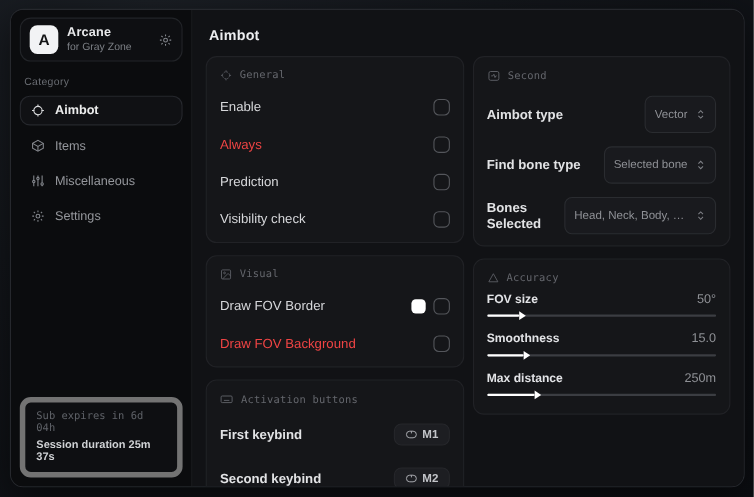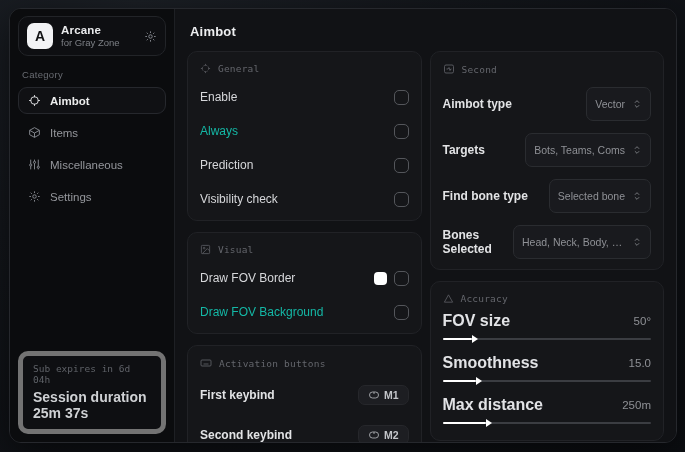--- a/index.html
+++ b/index.html
@@ -30,49 +30,49 @@
   .category { font-size:9.5px; color:#696c72; margin:13px 4px 7px; letter-spacing:.3px;}
   .nav { display:flex; flex-direction:column; gap:5px; }
   .nav-item { display:flex; align-items:center; gap:9px; padding:6px 9px; border-radius:9px;
     color:#95979c; font-size:11.5px; border:1px solid transparent; cursor:default;}
   .nav-item .icon { color:#85888e; }
   .nav-item.active { color:#eceded; font-weight:600; background:#101114; border-color:#26282d;}
   .nav-item.active .icon { color:#d9dadc; }
   .footer-card { margin-top:auto; border:5px solid #737373; background:#0e0f12;
     border-radius:10px; padding:7px 10px 8px; }
   .fc1 { font-family:"DejaVu Sans Mono", monospace; font-size:9.5px; color:#5f6268; margin-bottom:4px;}
-  .fc2 { font-size:14px; color:#cfd1d4; font-weight:700; }
+  .fc2 { font-size:10px; color:#cfd1d4; font-weight:700; }
   
   .main { flex:1; padding:10px 12px 12px; background:#111215; display:flex; flex-direction:column; }
   .main-title { font-size:13px; font-weight:700; color:#edeef0; margin:5px 0 12px 3px; letter-spacing:.2px;}
   .columns { display:flex; gap:8px; align-items:flex-start; }
   .col { flex:1; display:flex; flex-direction:column; gap:11px; min-width:0;}
   .panel { background:#151619; border:1px solid #212226; border-radius:10px; padding:9px 12px 10px; }
   .panel-header { display:flex; align-items:center; gap:7px; color:#64666c;
     font-family:"DejaVu Sans Mono", monospace; font-size:9.5px; margin:2px 0 6px; letter-spacing:.2px;}
   .panel-header .icon { color:#5c5e64; }
   .row { display:flex; align-items:center; justify-content:space-between; min-height:22px;margin-top:12px; }
   .row-label { font-size:12px; color:#d6d7da; }
-  .row-label.dim { color:#14b8a6;text-align:center; }
+  .row-label.dim { color:#ef4444;text-align:center; }
   .row-label.strong { font-weight:600; color:#e2e3e5; }
   .right-group { display:flex; align-items:center; gap:7px; }
   .checkbox { width:15px; height:15px; border:1.5px solid #54565b; border-radius:5px; background:transparent;}
   .swatch { width:13px; height:13px; border-radius:4px; }
   .select-btn { display:flex; align-items:center; gap:7px; border:1px solid #2a2c30; background:#191a1e;
     border-radius:7px; padding:10px 8px; font-size:10.5px; color:#8f9196; max-width:160px;}
   .select-btn .value { white-space:nowrap; overflow:hidden; text-overflow:ellipsis; }
   .select-btn .icon { color:#7f8187; }
   .key-btn { display:flex; align-items:center; gap:4px; background:#1d1e22; border:1px solid #26272b;
     border-radius:7px; padding:3px 9px; font-size:10.5px; font-weight:700; color:#c3c5c9;}
   .key-btn .icon { color:#a9abb0; }
   .tracker-rows .row { min-height:25px; }
   
   .slider-block { padding:2px 0 6px; }
   .slider-head { display:flex; justify-content:space-between; align-items:center; margin-bottom:8px;}
-  .slider-label { font-size:16px; font-weight:600; color:#e2e3e6; }
+  .slider-label { font-size:11px; font-weight:600; color:#e2e3e6; }
   .slider-value { font-size:11.5px; color:#8e9095; }
   .track { position:relative; height:2px; background:#3b3d42; border-radius:2px; }
   .fill { position:absolute; left:0; top:0; height:2px; background:#ffffff; border-radius:2px; }
   .fill::after { content:""; position:absolute; right:-6px; top:-3px;
     border-left:6px solid #ffffff; border-top:4px solid transparent; border-bottom:4px solid transparent; }
   svg { display:block; }
 </style>
 </head>
 <body>
 
@@ -257,31 +257,20 @@
             <span class="select-btn">
               <span class="value">Vector</span>
               <span class="icon">
                 <svg width="10" height="10" viewBox="0 0 24 24" fill="none" stroke="currentColor" stroke-width="2.2">
                   <path d="M7 15l5 5 5-5M7 9l5-5 5 5"></path>
                 </svg>
               </span>
             </span>
           </div>
           <div class="row">
-            <span class="row-label strong">Targets</span>
-            <span class="select-btn">
-              <span class="value">Bots, Teams, Coms</span>
-              <span class="icon">
-                <svg width="10" height="10" viewBox="0 0 24 24" fill="none" stroke="currentColor" stroke-width="2.2">
-                  <path d="M7 15l5 5 5-5M7 9l5-5 5 5"></path>
-                </svg>
-              </span>
-            </span>
-          </div>
-          <div class="row">
             <span class="row-label strong">Find bone type</span>
             <span class="select-btn">
               <span class="value">Selected bone</span>
               <span class="icon">
                 <svg width="10" height="10" viewBox="0 0 24 24" fill="none" stroke="currentColor" stroke-width="2.2">
                   <path d="M7 15l5 5 5-5M7 9l5-5 5 5"></path>
                 </svg>
               </span>
             </span>
           </div>

